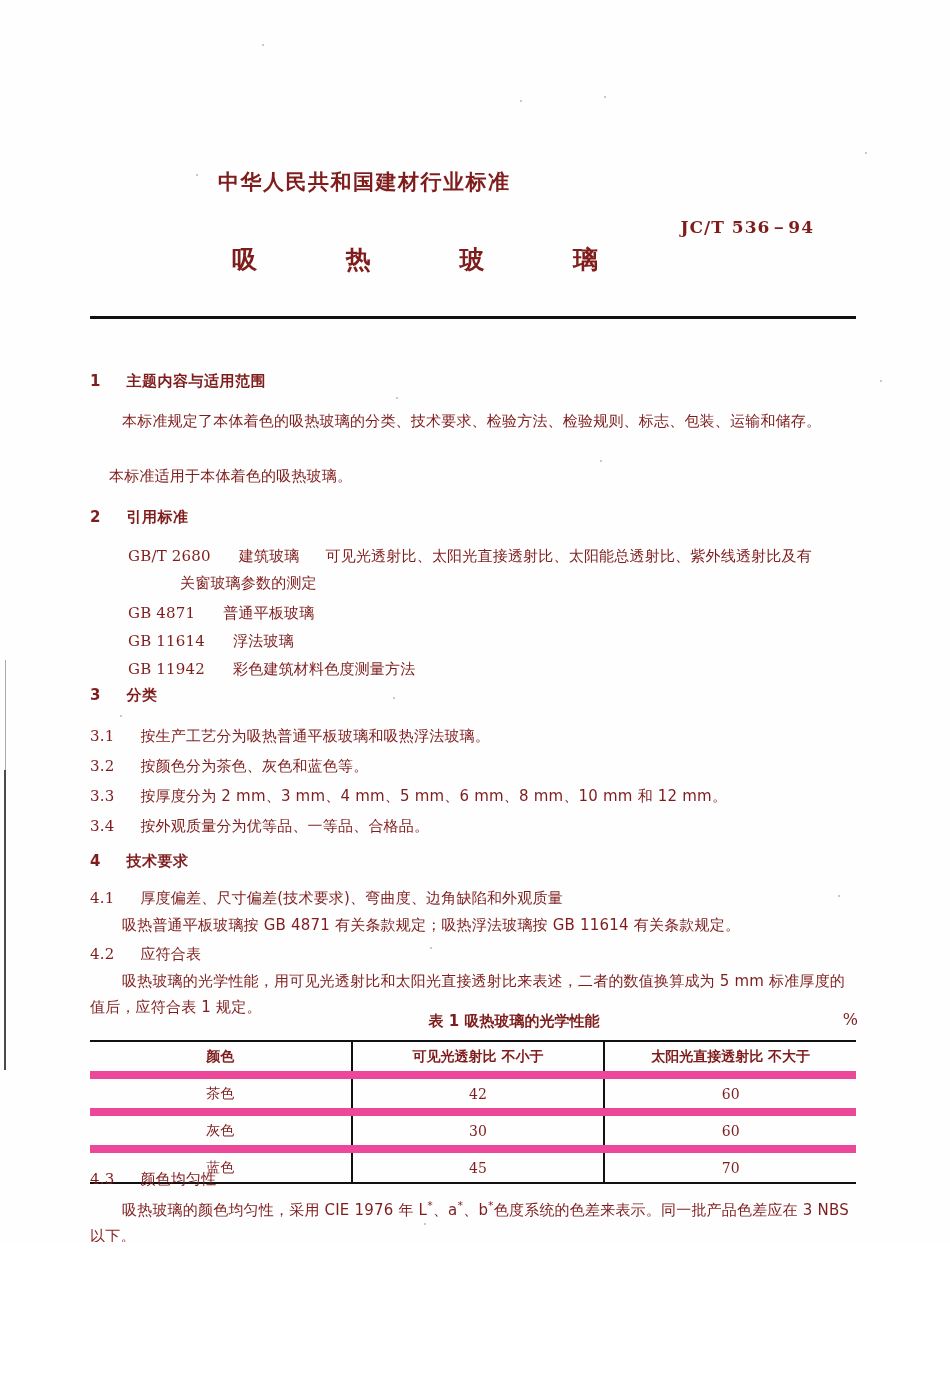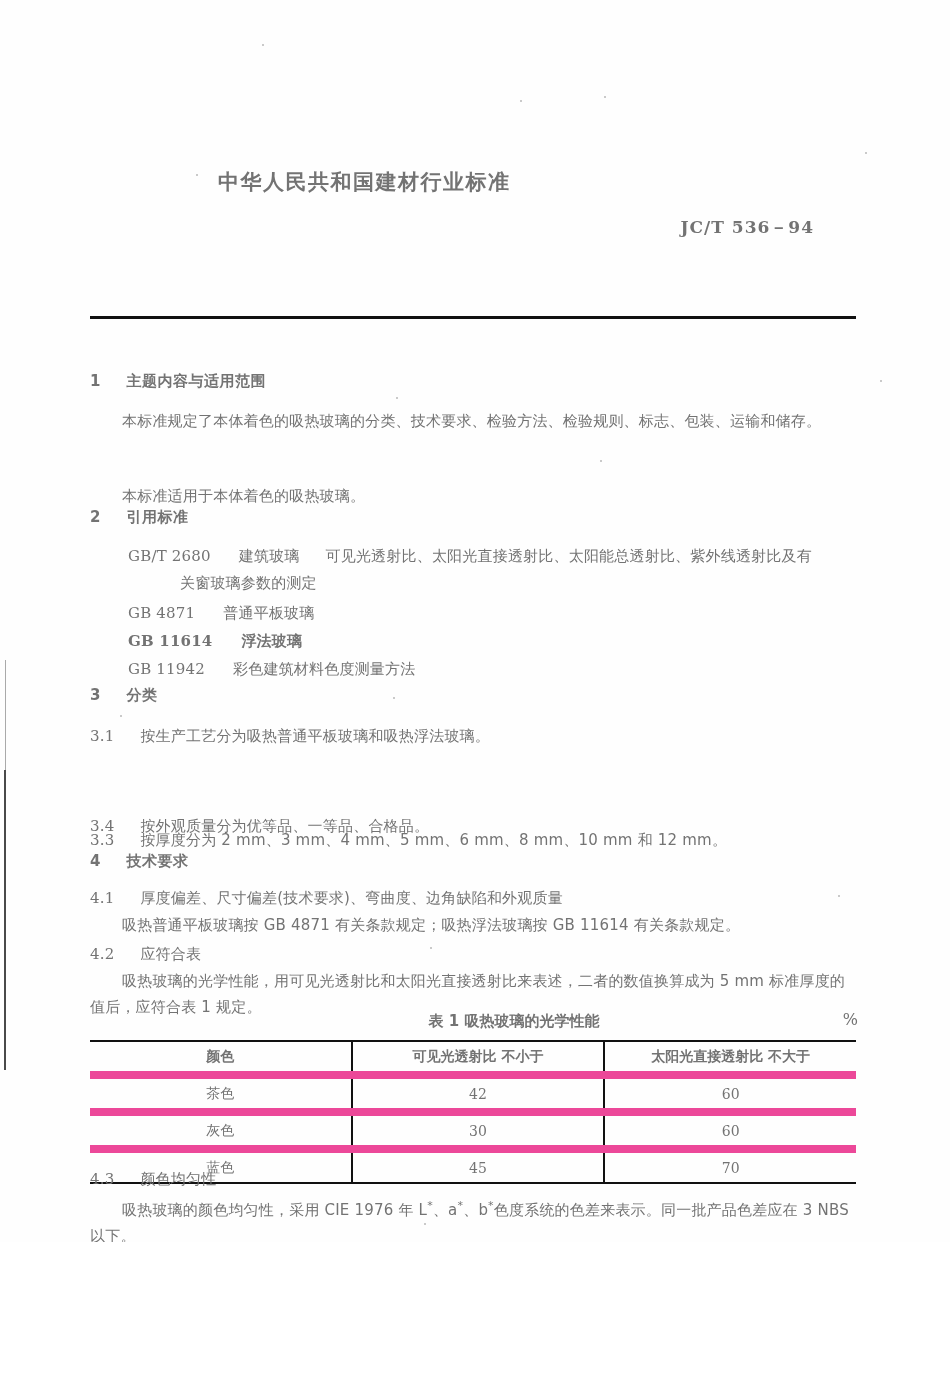--- a/index.html
+++ b/index.html
@@ -9,21 +9,21 @@
   }
   body {
     font-family: "DejaVu Sans", sans-serif;
   }
   .page {
     position: relative;
     width: 950px;
     height: 1242px;
     background: #fefefe;
     overflow: hidden;
-    color: #737373;
+    color: #7f1d1d;
   }
   
   .scan-edge {
     position: absolute;
     left: 4px;
     top: 770px;
     width: 2px;
     height: 300px;
     background: #2a2a2a;
     opacity: 0.85;
@@ -212,29 +212,30 @@
   <div class="speck" style="left:600px; top:460px;"></div>
   <div class="speck" style="left:396px; top:397px;"></div>
   <div class="speck" style="left:120px; top:715px;"></div>
   <div class="speck" style="left:393px; top:697px;"></div>
   <div class="speck" style="left:838px; top:895px;"></div>
   <div class="speck" style="left:430px; top:947px;"></div>
   <div class="speck" style="left:424px; top:1223px;"></div>
 
   <div class="std-org">中华人民共和国建材行业标准</div>
   <div class="std-code">JC/T 536－94</div>
+  <div class="doc-title">吸 热 玻 璃</div>
   <div class="rule-top"></div>
 
   <div class="sec-head" style="left:90px; top:372px;">
     <span>1</span>
     <span style="display:inline-block;width:14px"></span>
     <span>主题内容与适用范围</span>
   </div>
   <div class="para para-w" style="left:90px; top:408px; text-indent:32px;">本标准规定了本体着色的吸热玻璃的分类、技术要求、检验方法、检验规则、标志、包装、运输和储存。</div>
-  <div class="para para-w" style="left:90px; top:463px; text-indent:32px;margin-top:20px;">本标准适用于本体着色的吸热玻璃。</div>
+  <div class="para para-w" style="left:77px; top:463px; text-indent:32px;">本标准适用于本体着色的吸热玻璃。</div>
 
   <div class="sec-head" style="left:90px; top:508px;">
     <span>2</span>
     <span style="display:inline-block;width:14px"></span>
     <span>引用标准</span>
   </div>
 
   <div class="para" style="left:128px; top:543px; width:730px;">
     <span class="mono-ref">GB/T 2680</span>
     <span style="display:inline-block;width:18px"></span>
@@ -243,21 +244,21 @@
     <span>可见光透射比、太阳光直接透射比、太阳能总透射比、紫外线透射比及有</span>
   </div>
   <div class="para" style="left:180px; top:570px;">关窗玻璃参数的测定</div>
 
   <div class="para" style="left:128px; top:600px;">
     <span class="mono-ref">GB 4871</span>
     <span style="display:inline-block;width:18px"></span>
     <span>普通平板玻璃</span>
   </div>
 
-  <div class="para" style="left:128px; top:628px;font-weight:bold;">
+  <div class="para" style="left:128px; top:628px;">
     <span class="mono-ref">GB 11614</span>
     <span style="display:inline-block;width:18px"></span>
     <span>浮法玻璃</span>
   </div>
 
   <div class="para" style="left:128px; top:656px;">
     <span class="mono-ref">GB 11942</span>
     <span style="display:inline-block;width:18px"></span>
     <span>彩色建筑材料色度测量方法</span>
   </div>
@@ -266,21 +267,26 @@
     <span>3</span>
     <span style="display:inline-block;width:14px"></span>
     <span>分类</span>
   </div>
 
   <div class="para" style="left:90px; top:723px;">
     <span class="num">3.1</span>
     <span style="display:inline-block;width:16px"></span>
     <span>按生产工艺分为吸热普通平板玻璃和吸热浮法玻璃。</span>
   </div>
-  <div class="para" style="left:90px; top:783px;margin-top:44px;">
+  <div class="para" style="left:90px; top:753px;">
+    <span class="num">3.2</span>
+    <span style="display:inline-block;width:16px"></span>
+    <span>按颜色分为茶色、灰色和蓝色等。</span>
+  </div>
+  <div class="para" style="left:90px; top:783px;">
     <span class="num">3.3</span>
     <span style="display:inline-block;width:16px"></span>
     <span>按厚度分为 2 mm、3 mm、4 mm、5 mm、6 mm、8 mm、10 mm 和 12 mm。</span>
   </div>
   <div class="para" style="left:90px; top:813px;">
     <span class="num">3.4</span>
     <span style="display:inline-block;width:16px"></span>
     <span>按外观质量分为优等品、一等品、合格品。</span>
   </div>
 

